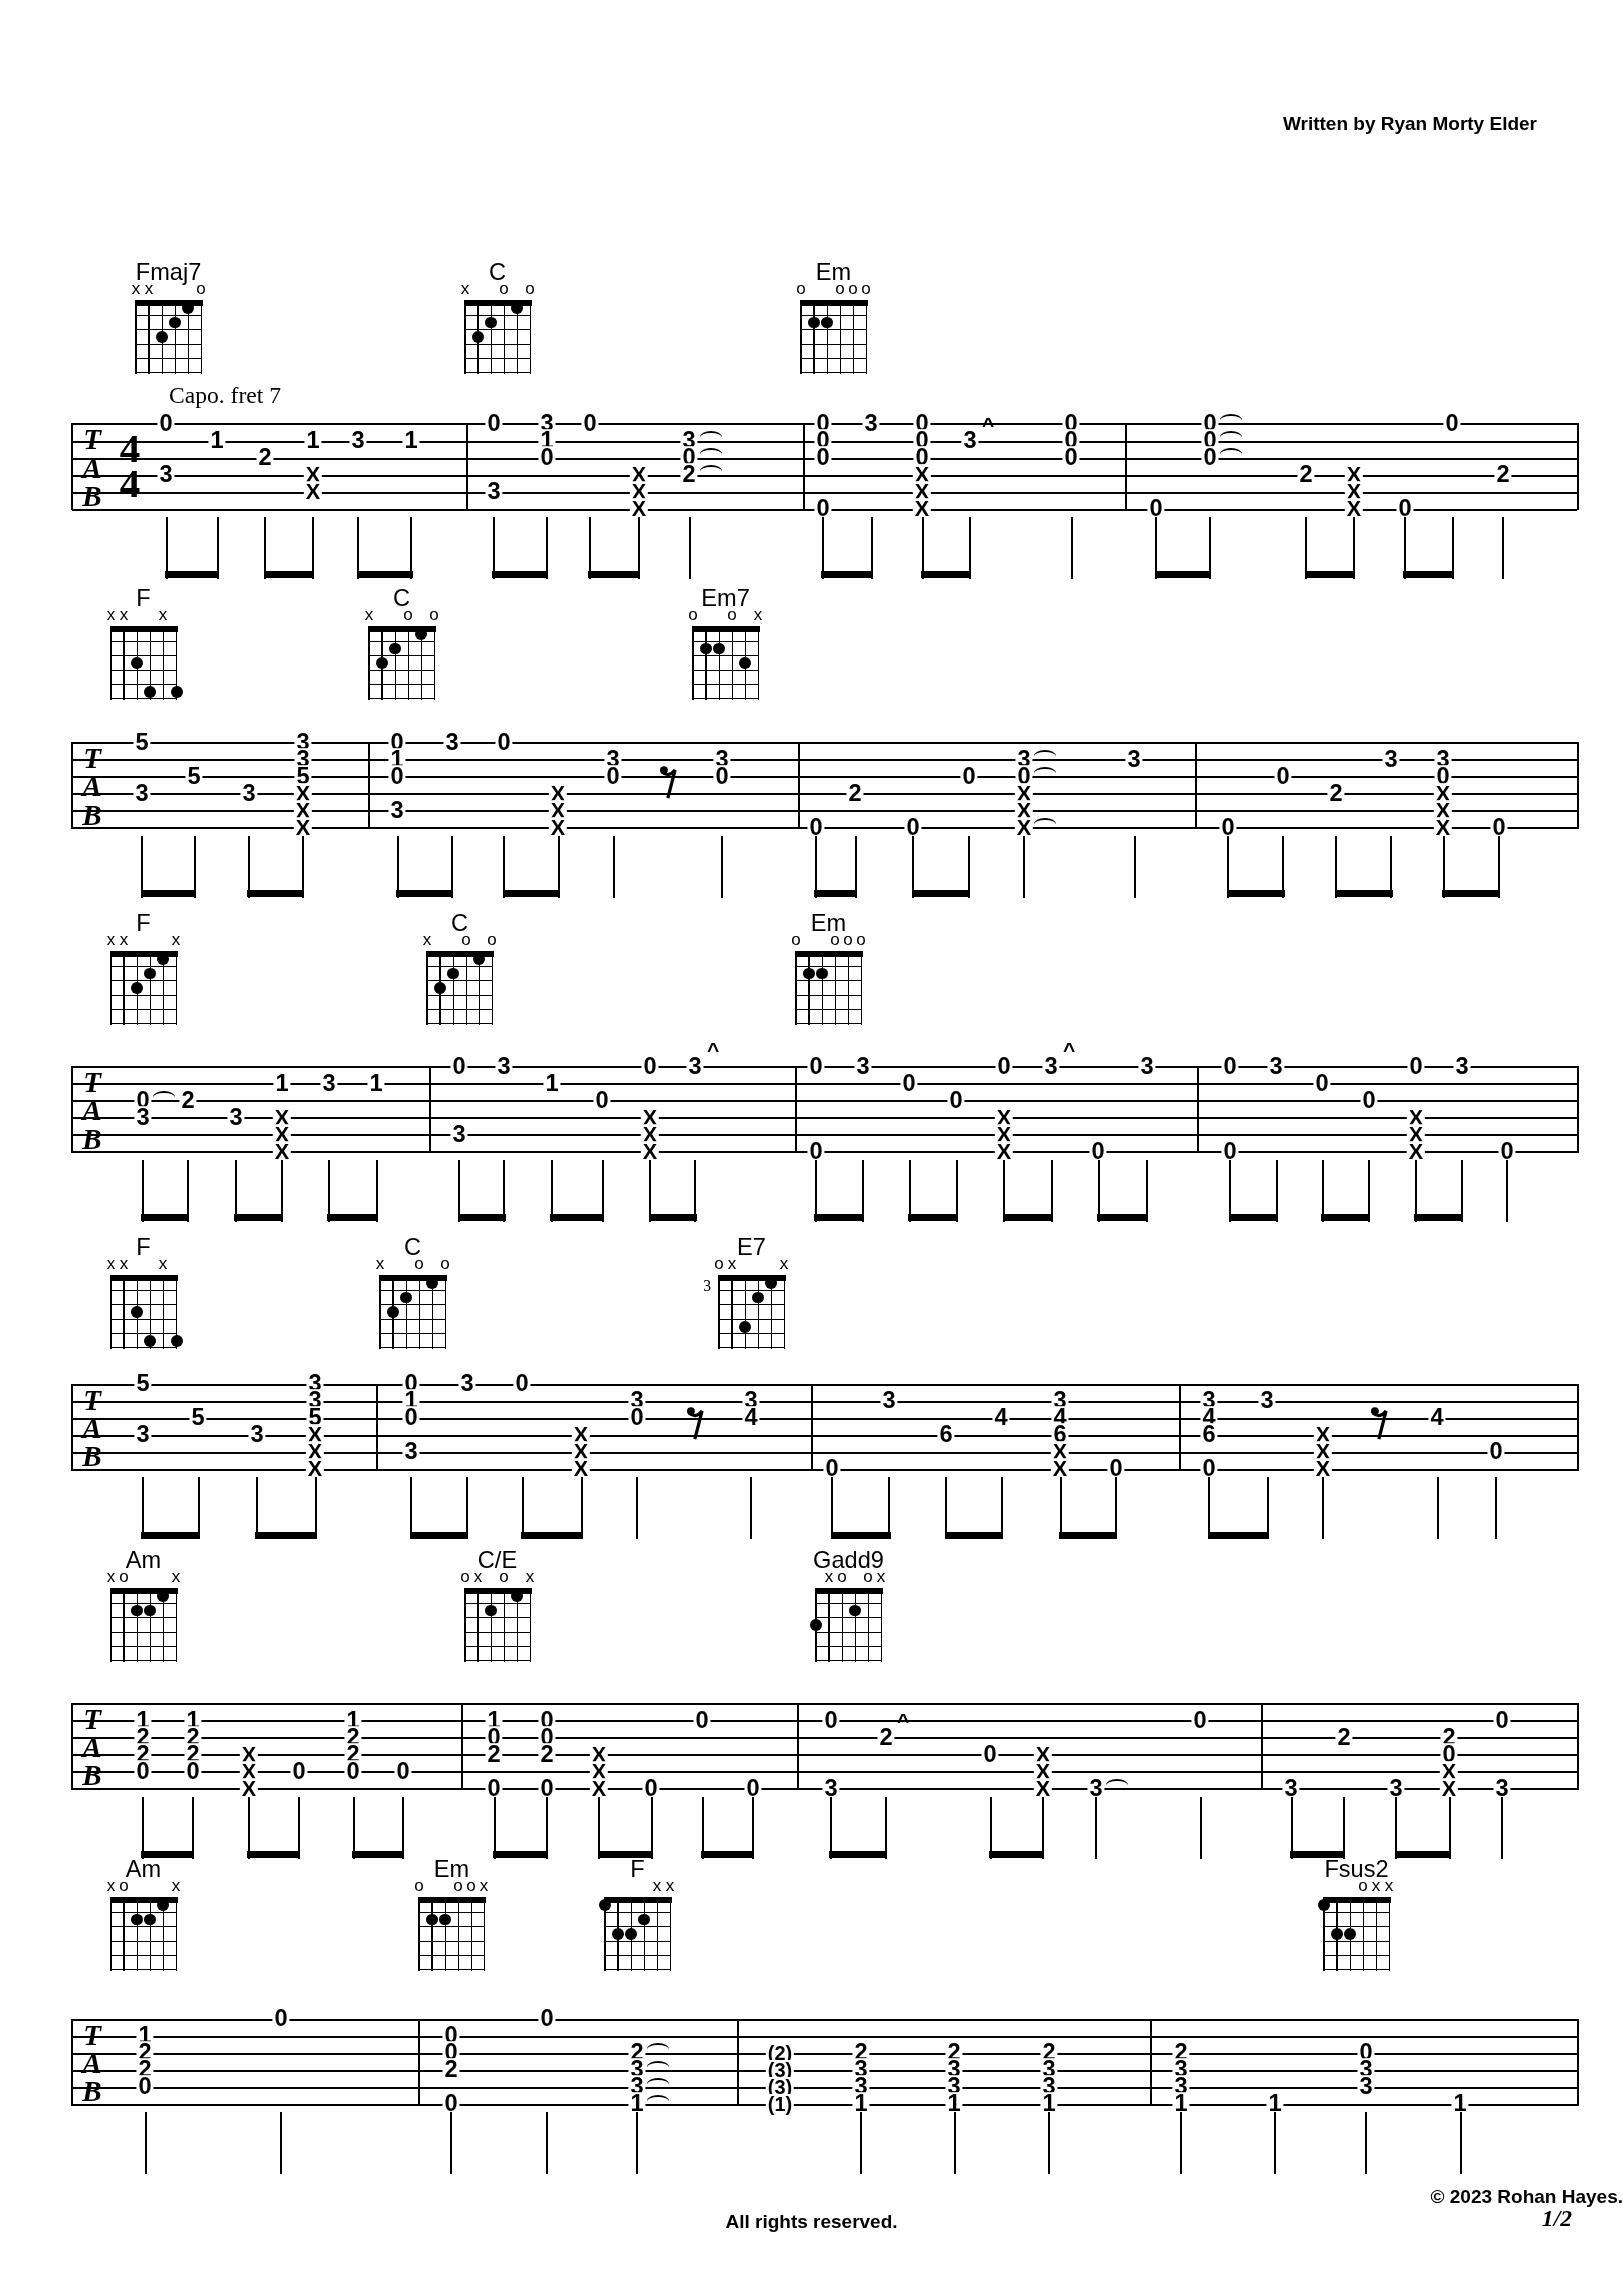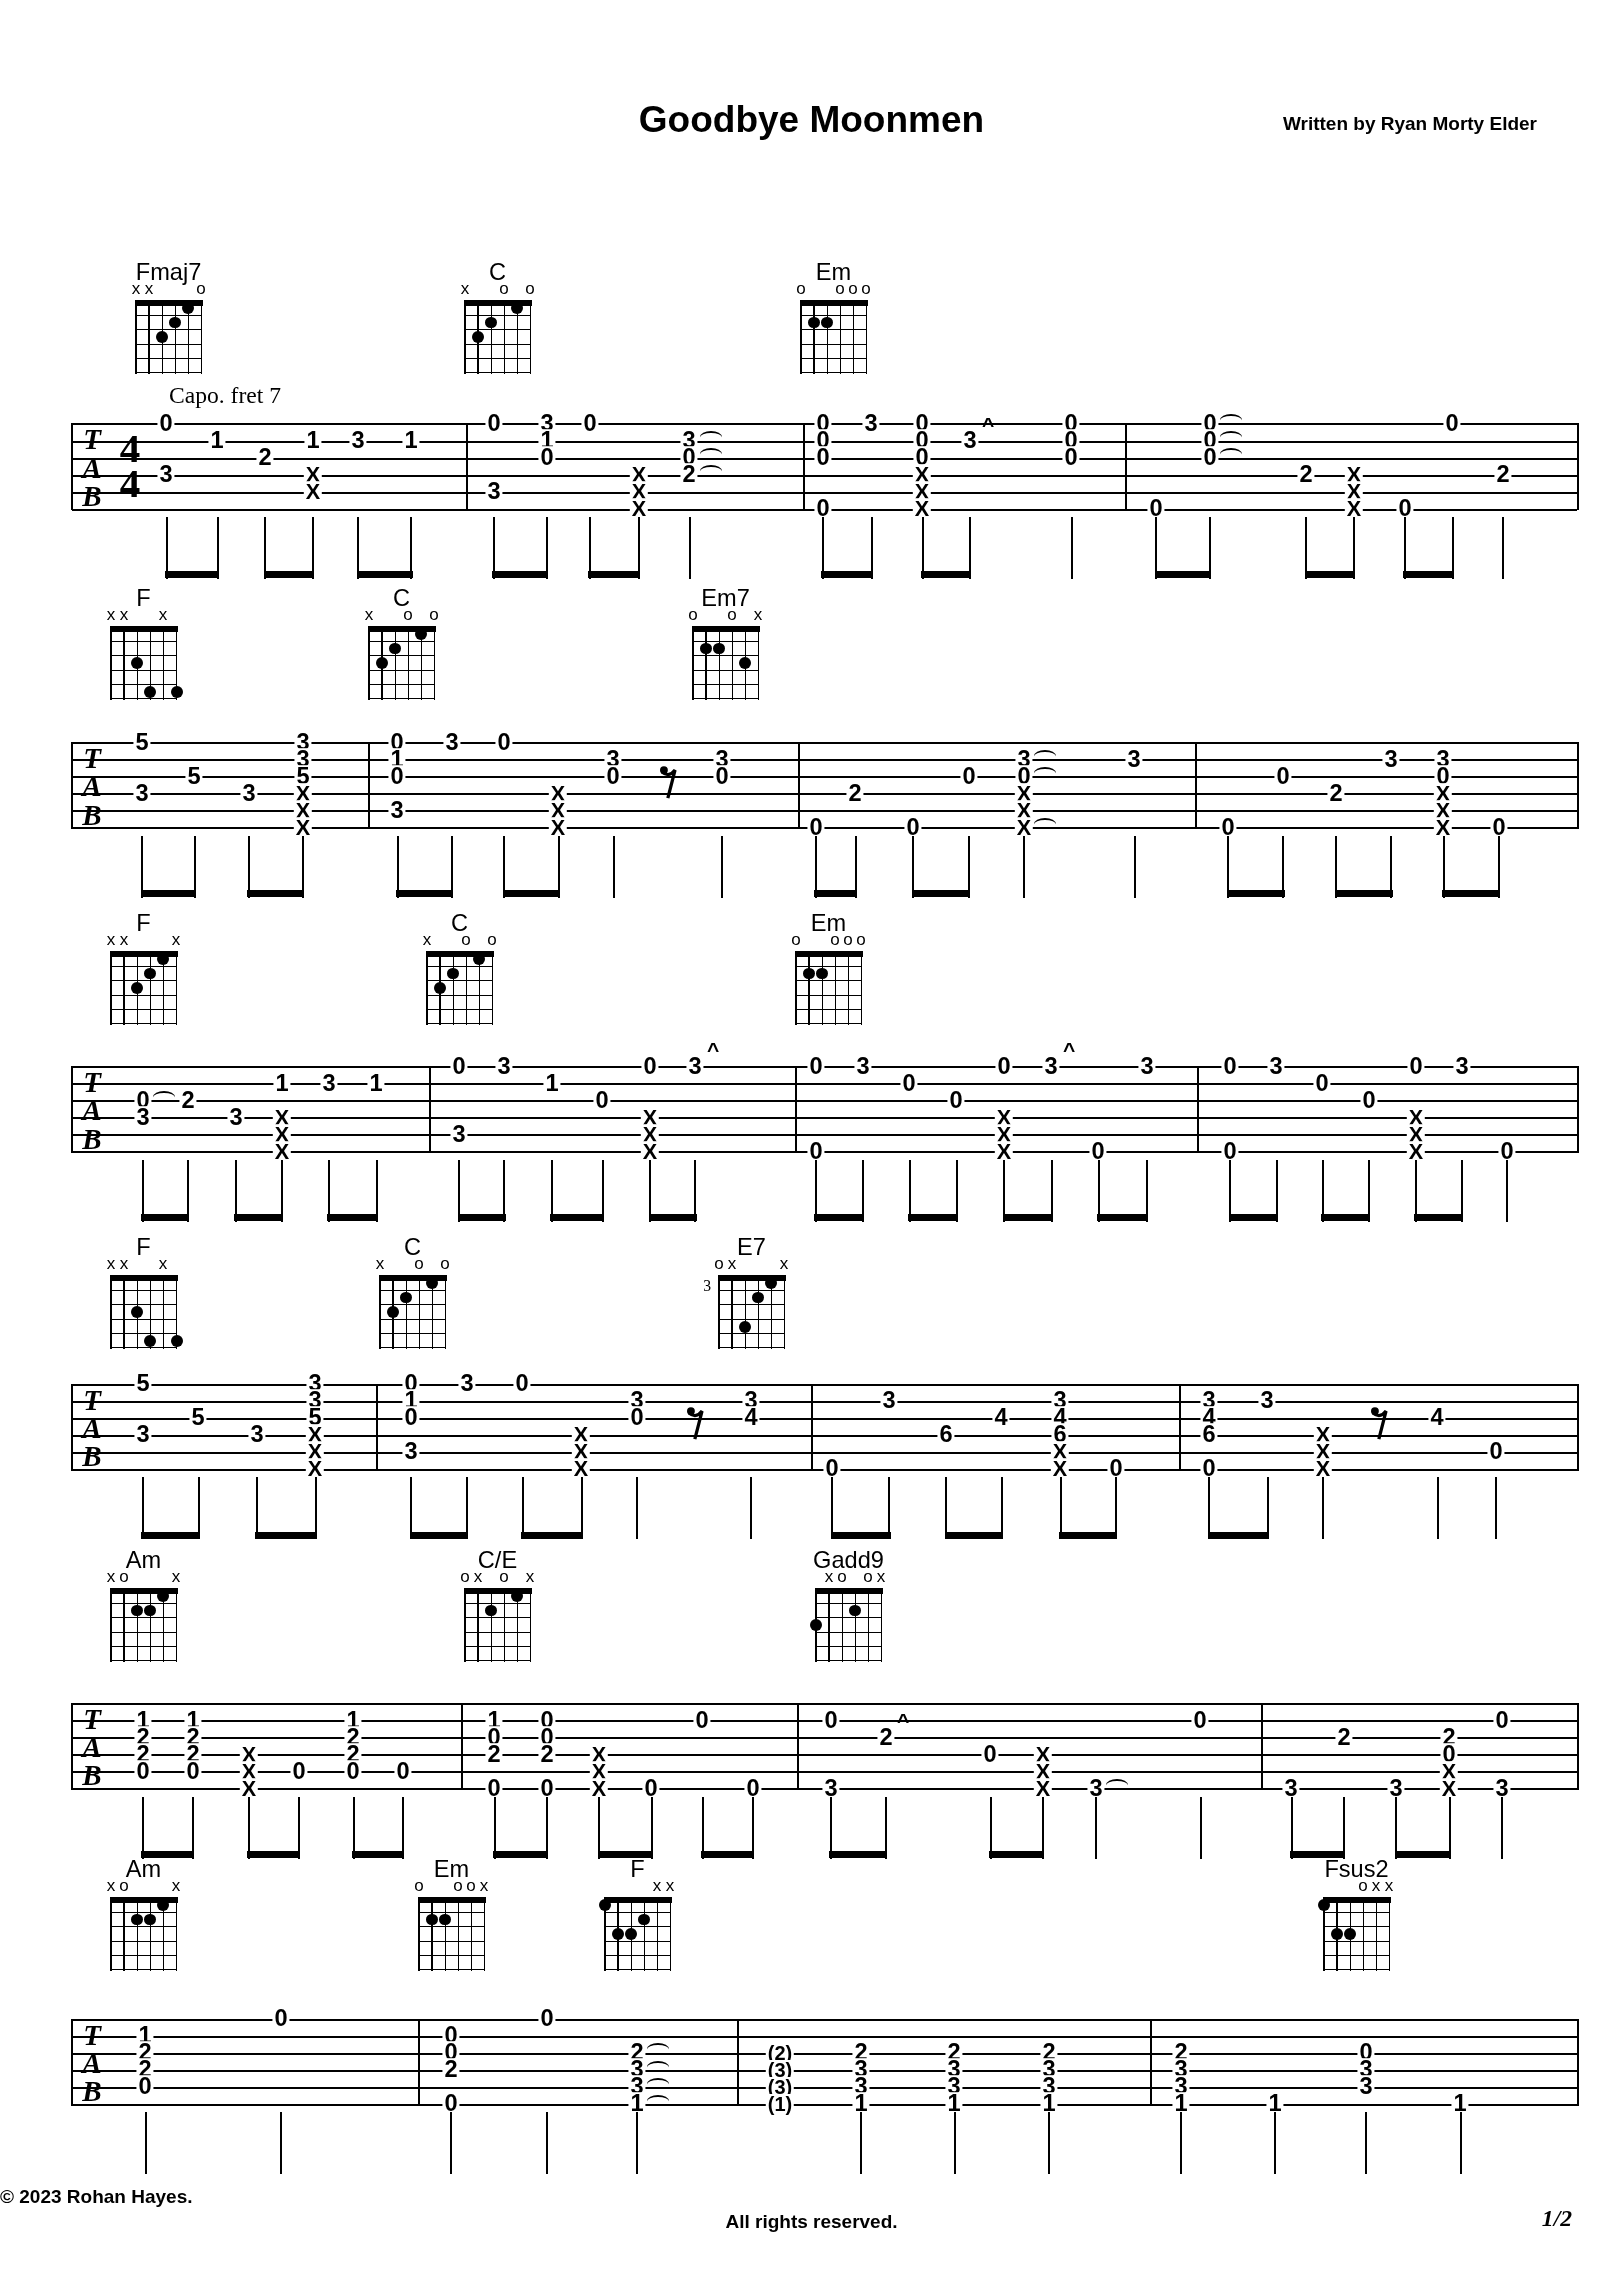--- a/index.html
+++ b/index.html
@@ -3,21 +3,21 @@
 <meta charset="utf-8">
 <style>
   html,body{margin:0;padding:0;background:#888;}
   #page{position:relative;width:1623px;height:2295px;background:#fff;font-family:"Liberation Sans",sans-serif;color:#000;overflow:hidden;}
   .abs{position:absolute;}
   #title{top:99px;left:0;width:1623px;text-align:center;font-size:37px;font-weight:700;}
   #subtitle{top:152px;left:0;width:1623px;text-align:center;font-size:25px;color:#222;}
   #arranger{top:189px;left:0;width:1623px;text-align:center;font-size:23.6px;color:#222;}
   #credit{top:113px;right:86px;font-size:19px;font-weight:700;}
   #capo{top:382px;left:169px;font-size:23.6px;font-family:"Liberation Serif",serif;}
-  #copyright{top:2186px;left:0;width:1623px;text-align:left;font-size:19px;font-weight:700;}
+  #copyright{top:2186px;left:0;width:1623px;text-align:right;font-size:19px;font-weight:700;}
   #rights{top:2211px;left:0;width:1623px;text-align:center;font-size:19px;font-weight:700;}
   #pagenum{top:2205px;right:51px;font-size:23.6px;font-weight:700;font-style:italic;font-family:"Liberation Serif",serif;}
   .staff-line{position:absolute;height:2px;background:#000;}
   .barline{position:absolute;width:2px;background:#000;}
   .stem{position:absolute;width:2px;background:#000;}
   .beam{position:absolute;height:7.2px;background:#000;}
   .tab-note{position:absolute;transform:translate(-50%,-50%);background:#fff;font-size:23.6px;font-weight:700;line-height:1;padding:0 2px;white-space:nowrap;}
   .muted{font-size:21.6px;}
   .paren{font-size:20px;}
   .clef{position:absolute;font-family:"Liberation Serif",serif;font-weight:700;font-style:italic;font-size:29px;line-height:1;transform:translateX(-50%);}
@@ -30,21 +30,20 @@
   .nut{position:absolute;left:-1.3px;top:-1.3px;width:68px;height:5.9px;background:#000;}
   .fretline{position:absolute;left:0;width:66px;height:1.3px;background:#000;}
   .stringline{position:absolute;top:0;width:1.3px;height:73px;background:#000;}
   .dot{position:absolute;width:11.8px;height:11.8px;border-radius:50%;background:#000;}
   .basefret{position:absolute;left:-15.7px;top:1.3px;font-size:15.7px;font-family:"Liberation Serif",serif;}
 </style>
 </head>
 <body>
 
 <div id="page">
-  <div class="abs" id="title">Goodbye Moonmen</div>
   <div class="abs" id="credit">Written by Ryan Morty Elder</div>
   <div class="abs" id="capo">Capo. fret 7</div>
   <div id="chords-layer">
       <div class="chord" style="left: 136px; top: 301px;">
         <div class="chord-name">Fmaj7</div>
         <div class="ch-sym" style="left: 0px;">x</div>
         <div class="ch-sym" style="left: 13px;">x</div>
         <div class="ch-sym" style="left: 65px;">o</div>
         <div class="nut"></div>
         <div class="fretline" style="top: 13.7px;"></div>

